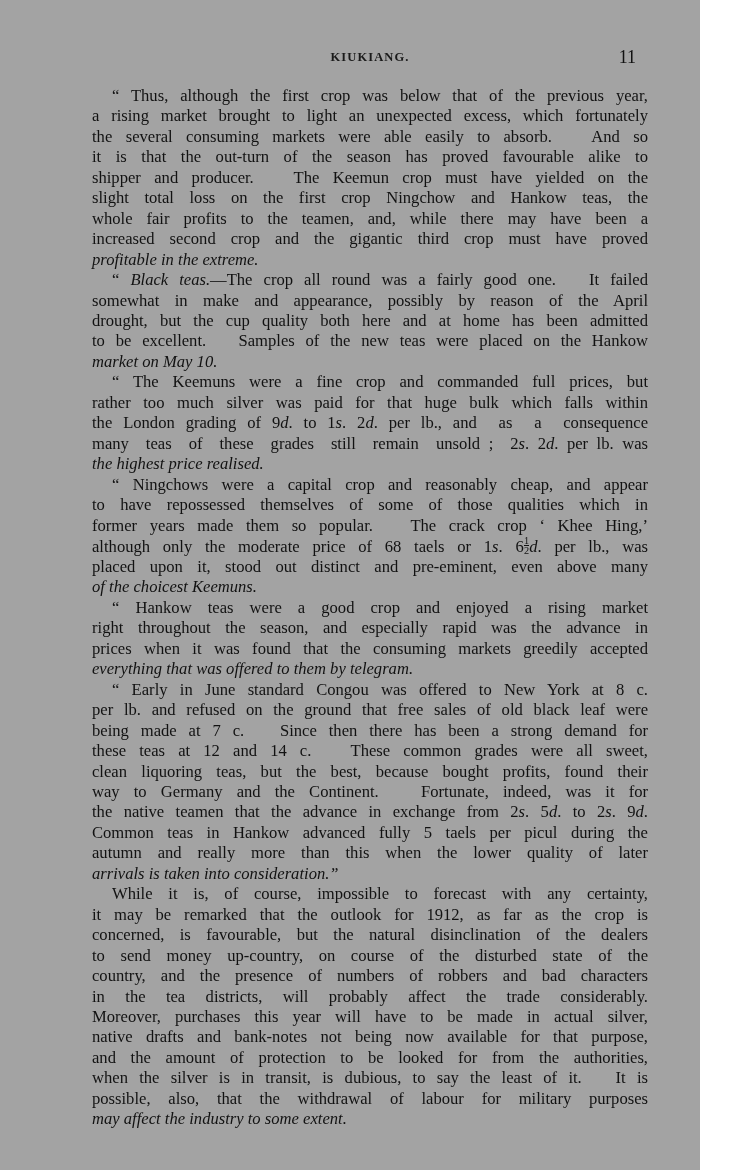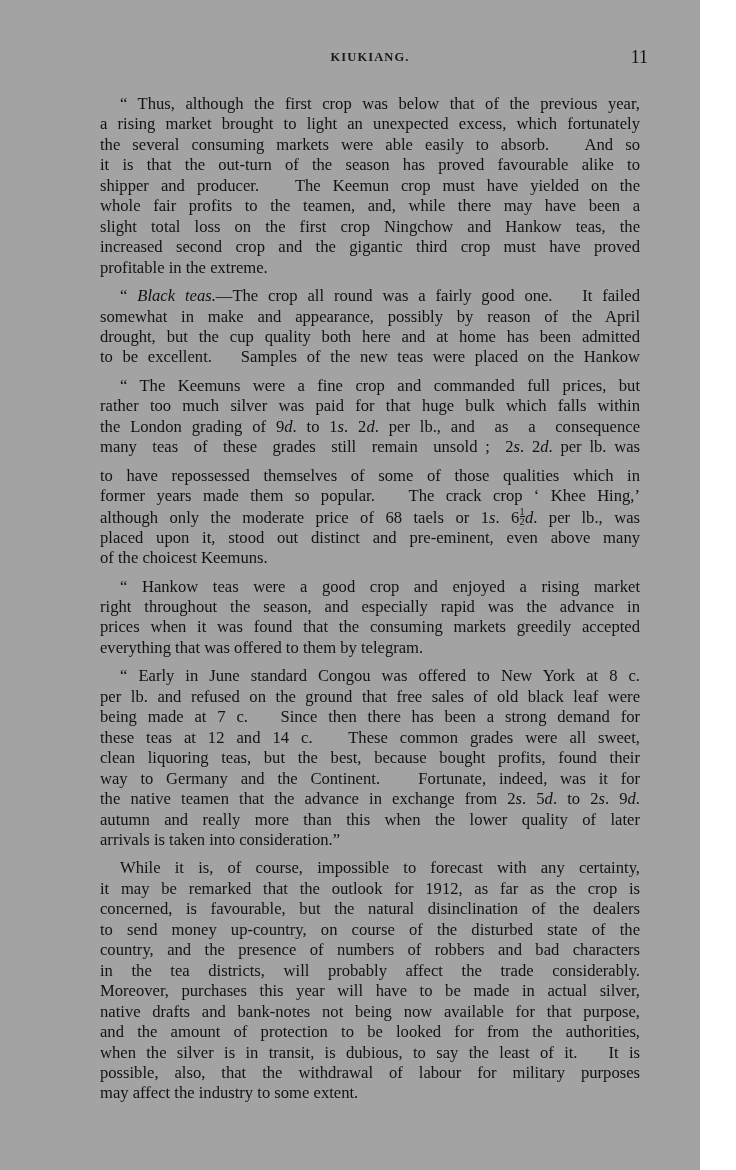--- a/index.html
+++ b/index.html
@@ -34,52 +34,53 @@
     top: 0;
     transform: translateX(-50%);
     font-size: 12.5px;
     letter-spacing: 1.1px;
     font-weight: 700;
     white-space: nowrap;
     color: #1a1a1a;
   }
   .running-head .folio {
     position: absolute;
-    right: 0;
+    right: 12px;
     top: -3px;
     font-size: 18px;
     color: #111111;
   }
 
   
   .textblock {
     position: absolute;
     left: 92px;
     top: 86px;
     width: 556px;
   }
 
   p.para {
-    margin: 8px;
+    margin: 0;
     font-size: 16.6px;
     line-height: 20.45px;
     text-align: justify;
     color: #121212;
   }
 
   
   .ln {
     display: block;
     text-align: justify;
     text-align-last: justify;
     white-space: pre-wrap;
   }
   
   .ln.last {
     text-align-last: left;
+    font-style: italic;
   }
   
   .ln.loose { word-spacing: 0.06em; }
 
   .indent { display: inline-block; width: 20px; }
 
   i, .ital { font-style: italic; }
 
   
   .frac {
@@ -104,41 +105,44 @@
   </div>
 
   <div class="textblock">
 
     <p class="para">
       <span class="ln"><span class="indent"></span><span>“ Thus, although the first crop was below that of the previous year,</span></span>
       <span class="ln">a rising market brought to light an unexpected excess, which fortunately</span>
       <span class="ln loose">the several consuming markets were able easily to absorb.   And so</span>
       <span class="ln loose">it is that the out-turn of the season has proved favourable alike to</span>
       <span class="ln loose">shipper and producer.   The Keemun crop must have yielded on the</span>
+      <span class="ln loose">slight total loss on the first crop Ningchow and Hankow teas, the</span>
       <span class="ln loose">whole fair profits to the teamen, and, while there may have been a</span>
-      <span class="ln loose">slight total loss on the first crop Ningchow and Hankow teas, the</span>
       <span class="ln">increased second crop and the gigantic third crop must have proved</span>
       <span class="ln last">profitable in the extreme.</span>
     </p>
 
     <p class="para">
       <span class="ln"><span class="indent"></span>“ <i>Black teas.</i>—The crop all round was a fairly good one.&nbsp;&nbsp; It failed</span>
       <span class="ln loose">somewhat in make and appearance, possibly by reason of the April</span>
       <span class="ln">drought, but the cup quality both here and at home has been admitted</span>
       <span class="ln">to be excellent.   Samples of the new teas were placed on the Hankow</span>
+      <span class="ln last">market on May 10.</span>
     </p>
 
     <p class="para">
       <span class="ln"><span class="indent"></span>“ The Keemuns were a fine crop and commanded full prices, but</span>
       <span class="ln">rather too much silver was paid for that huge bulk which falls within</span>
       <span class="ln loose">the London grading of 9<i>d</i>. to 1<i>s</i>. 2<i>d</i>. per lb., and  as  a  consequence</span>
       <span class="ln loose">many  teas  of  these  grades  still  remain  unsold ;  2<i>s</i>. 2<i>d</i>. per lb. was</span>
+      <span class="ln last">the highest price realised.</span>
     </p>
 
     <p class="para">
+      <span class="ln"><span class="indent"></span>“ Ningchows were a capital crop and reasonably cheap, and appear</span>
       <span class="ln loose">to have repossessed themselves of some of those qualities which in</span>
       <span class="ln loose">former years made them so popular.   The crack crop ‘ Khee Hing,’</span>
       <span class="ln">although only the moderate price of 68 taels or 1<i>s</i>. 6<span class="frac"><span class="num">1</span><span class="den">2</span></span><i>d</i>. per lb., was</span>
       <span class="ln">placed upon it, stood out distinct and pre-eminent, even above many</span>
       <span class="ln last">of the choicest Keemuns.</span>
     </p>
 
     <p class="para">
       <span class="ln loose"><span class="indent"></span><span>“ Hankow teas were a good crop and enjoyed a rising market</span></span>
       <span class="ln loose">right throughout the season, and especially rapid was the advance in</span>
@@ -147,20 +151,21 @@
     </p>
 
     <p class="para">
       <span class="ln"><span class="indent"></span><span>“ Early in June standard Congou was offered to New York at 8 c.</span></span>
       <span class="ln">per lb. and refused on the ground that free sales of old black leaf were</span>
       <span class="ln loose">being made at 7 c.   Since then there has been a strong demand for</span>
       <span class="ln loose">these teas at 12 and 14 c.   These common grades were all sweet,</span>
       <span class="ln">clean liquoring teas, but the best, because bought profits, found their</span>
       <span class="ln loose">way to Germany and the Continent.   Fortunate, indeed, was it for</span>
       <span class="ln">the native teamen that the advance in exchange from 2<i>s</i>. 5<i>d</i>. to 2<i>s</i>. 9<i>d</i>.</span>
+      <span class="ln">Common teas in Hankow advanced fully 5 taels per picul during the</span>
       <span class="ln loose">autumn and really more than this when the lower quality of later</span>
       <span class="ln last">arrivals is taken into consideration.”</span>
     </p>
 
     <p class="para">
       <span class="ln loose"><span class="indent"></span><span>While it is, of course, impossible to forecast with any certainty,</span></span>
       <span class="ln loose">it may be remarked that the outlook for 1912, as far as the crop is</span>
       <span class="ln">concerned, is favourable, but the natural disinclination of the dealers</span>
       <span class="ln loose">to send money up-country, on course of the disturbed state of the</span>
       <span class="ln">country, and the presence of numbers of robbers and bad characters</span>

